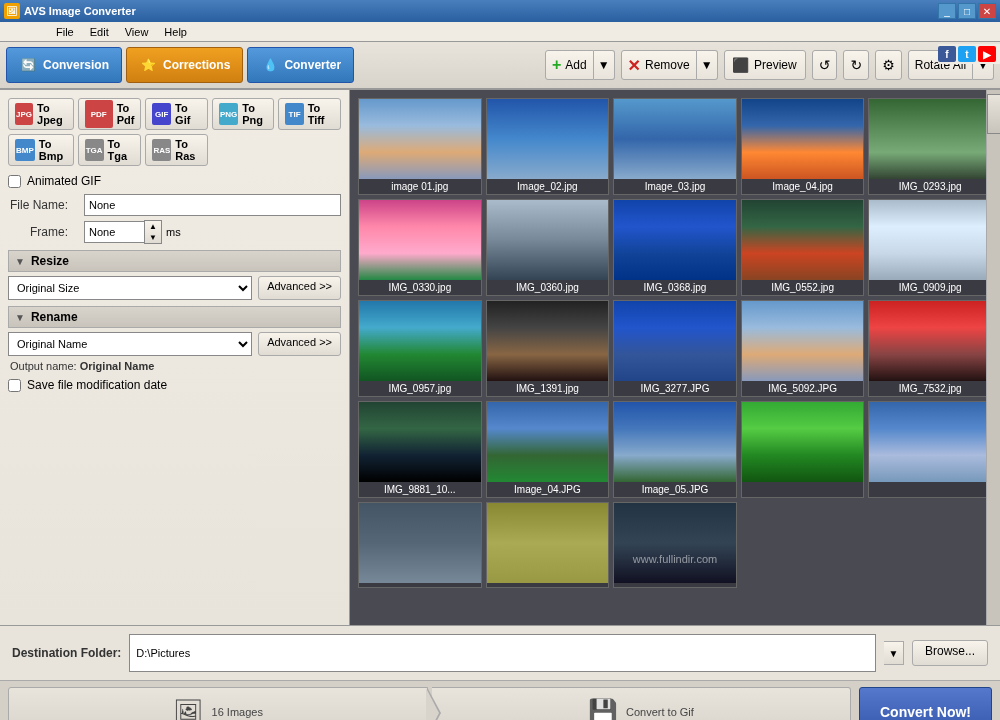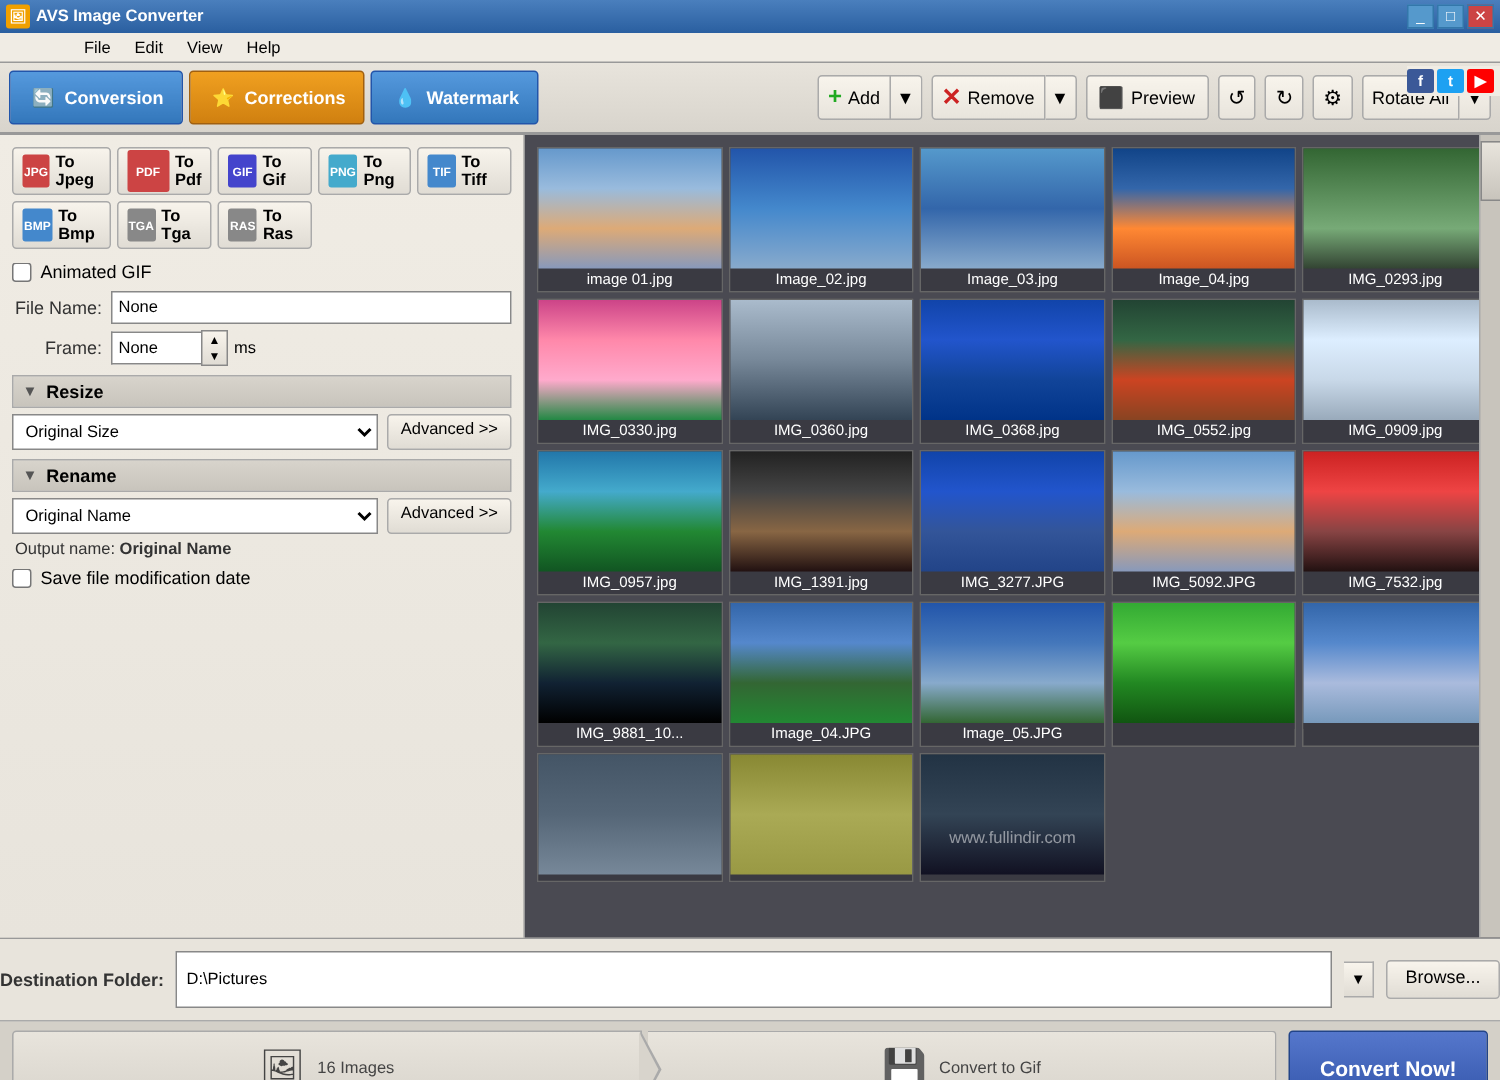--- a/index.html
+++ b/index.html
@@ -173,21 +173,21 @@
       align-items: center;
       gap: 6px;
       margin: 6px 0;
       font-size: 12px;
     }
 
     
     .form-row {
       display: flex;
       align-items: center;
-      gap: 6px;
+      gap: 16px;
       margin: 4px 0;
       font-size: 12px;
     }
     .form-label { width: 60px; text-align: right; color: #333; }
     .form-input {
       flex: 1;
       height: 22px;
       border: 1px solid #888;
       background: white;
       padding: 2px 4px;
@@ -315,21 +315,21 @@
 
     
     .bottom-area {
       height: 95px;
       background: #d4d0c8;
       border-top: 1px solid #999;
     }
     .destination-row {
       display: flex;
       align-items: center;
-      padding: 8px 0;
+      padding: 8px 12px;
       gap: 8px;
       background: #e8e4dc;
       border-bottom: 1px solid #aaa;
     }
     .dest-label { font-size: 12px; font-weight: bold; color: #333; }
     .dest-input {
       flex: 1;
       height: 38px;
       border: 1px solid #888;
       background: white;
@@ -456,21 +456,21 @@
   <div class="tab-btn">
     <div class="tab-icon">🔄</div>
     <span>Conversion</span>
   </div>
   <div class="tab-btn" style="background:linear-gradient(to bottom,#f0a020,#d08010);border-color:#a06010;">
     <div class="tab-icon">⭐</div>
     <span>Corrections</span>
   </div>
   <div class="tab-btn" style="background:linear-gradient(to bottom,#5599dd,#3377bb);">
     <div class="tab-icon">💧</div>
-    <span>Watermark</span>
+    <span>Converter</span>
   </div>
   <div class="toolbar-right">
 
     <div class="action-btn-split">
       <div class="action-btn-main">
         <span style="color:#22aa22;font-size:16px;font-weight:bold;">+</span>
         <span>Add</span>
       </div>
       <div class="action-btn-arrow">▼</div>
     </div>

